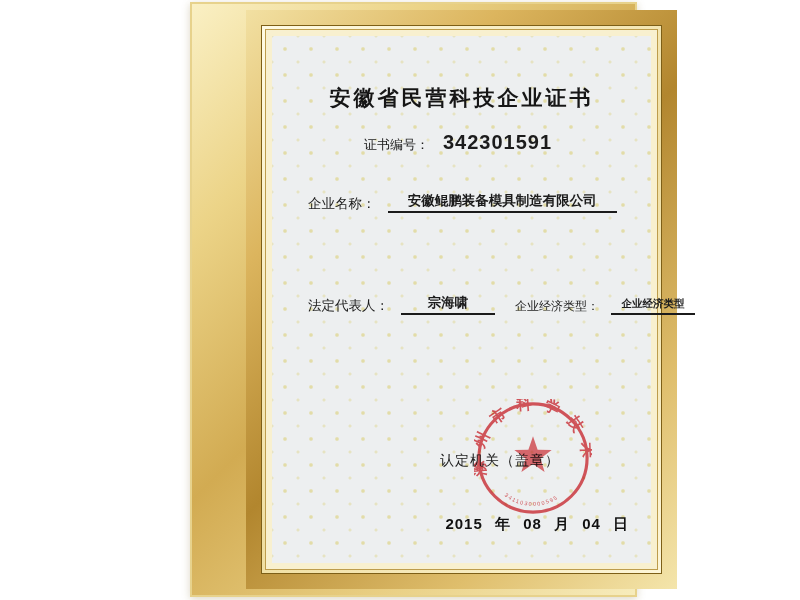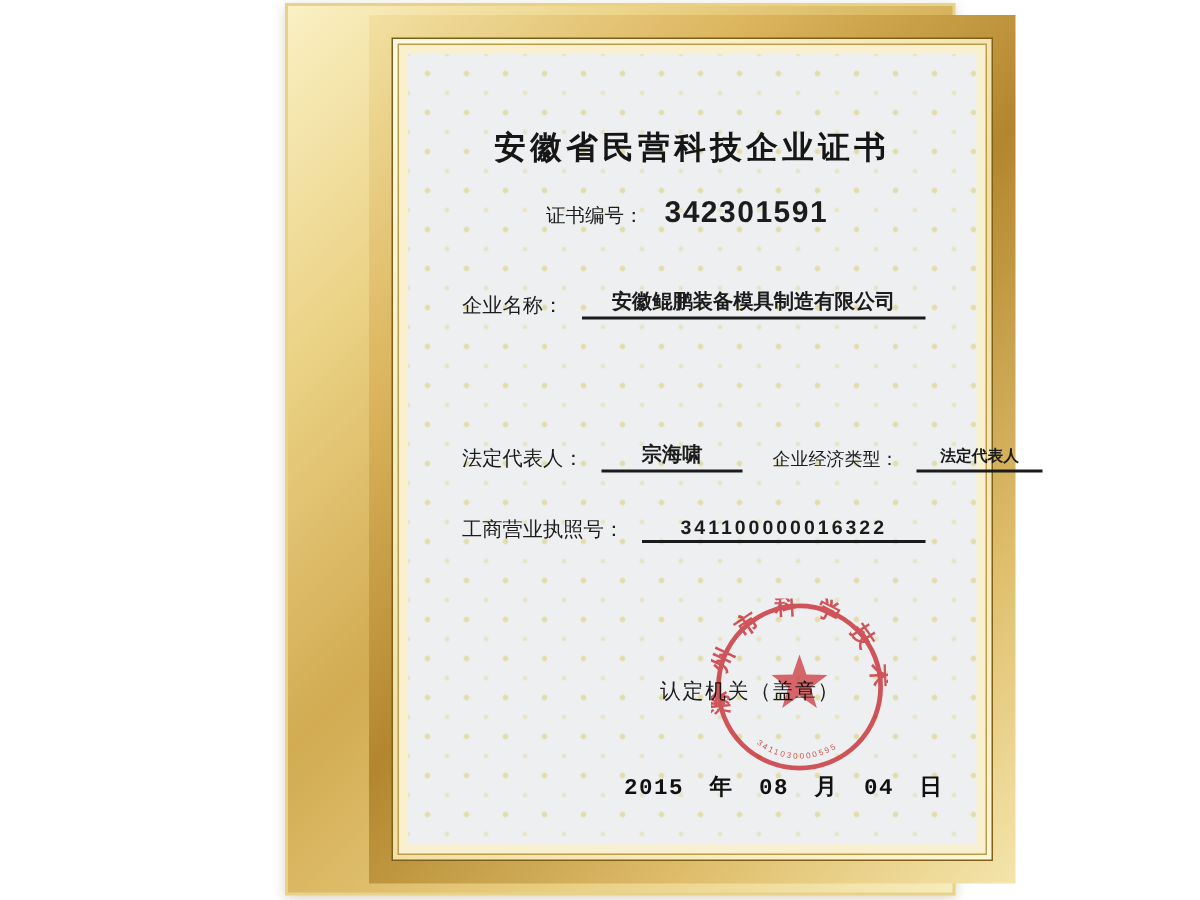--- a/index.html
+++ b/index.html
@@ -65,21 +65,21 @@
   .issuer{
     position:absolute;top:416px;left:168px;font-size:14px;letter-spacing:1px;z-index:1;
   }
   .seal{
     position:absolute;top:363px;left:202px;width:118px;height:118px;z-index:2;
     opacity:.92;mix-blend-mode:multiply;
   }
   .datebox{
     position:absolute;top:479px;right:22px;
     font-size:15px;font-weight:bold;letter-spacing:1px;word-spacing:7px;
-    font-family:Liberation Mono, monospace;color:#111;
+    font-family:Liberation Sans, sans-serif;color:#111;
   }
 </style>
 </head>
 <body>
 
 <div class="frame">
   <div class="ring-a">
     <div class="ring-b">
       <div class="ring-c">
         <div class="ring-d">
@@ -98,27 +98,23 @@
                 <div class="row" style="top:156px">
                   <span class="lab">企业名称：</span>
                   <span class="val">安徽鲲鹏装备模具制造有限公司</span>
                 </div>
 
 
                 <div class="row" style="top:258px">
                   <span class="lab">法定代表人：</span>
                   <span class="val fixed">宗海啸</span>
                   <span class="lab2">企业经济类型：</span>
-                  <span class="val2">法定代表人</span>
+                  <span class="val2">企业经济类型</span>
                 </div>
 
-                <div class="row" style="top:308px">
-                  <span class="lab">工商营业执照号：</span>
-                  <span class="val num">341100000016322</span>
-                </div>
 
                 <div class="issuer">认定机关（盖章）</div>
 
                 <svg class="seal" viewBox="0 0 120 120">
                   <defs>
                     <path id="sealArcTop" d="M 14.7,81.1 A 50,50 0 1 1 105.3,81.1" fill="none"></path>
                     <path id="sealArcBottom" d="M 25,93 A 47,47 0 0 0 95,93" fill="none"></path>
                   </defs>
                   <circle cx="60" cy="60" r="55" fill="none" stroke="#dd4a50" stroke-width="3.2"></circle>
                   <text font-size="15.5" font-weight="bold" fill="#dd4a50" letter-spacing="11" font-family="Liberation Serif, serif">

